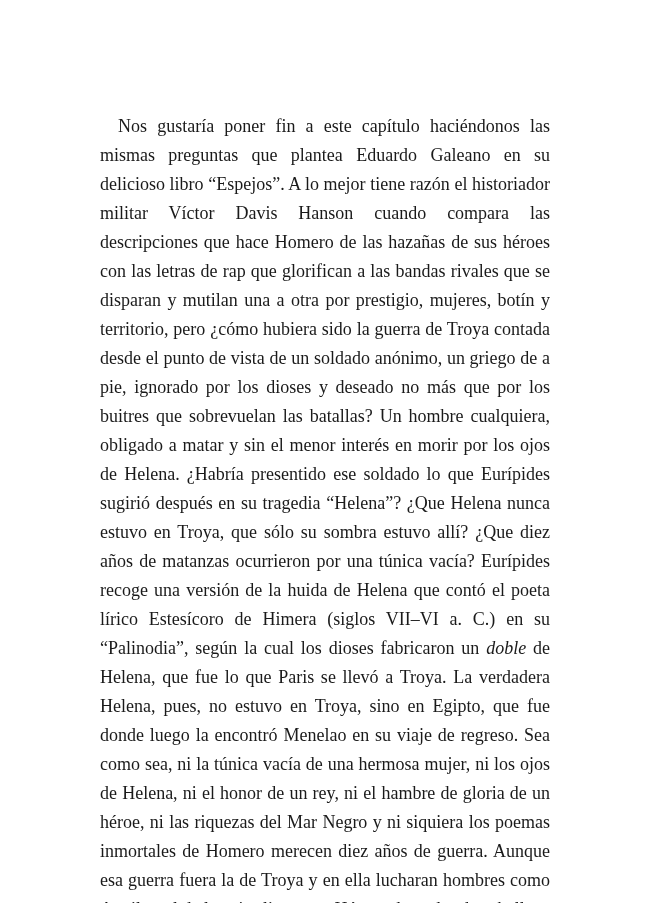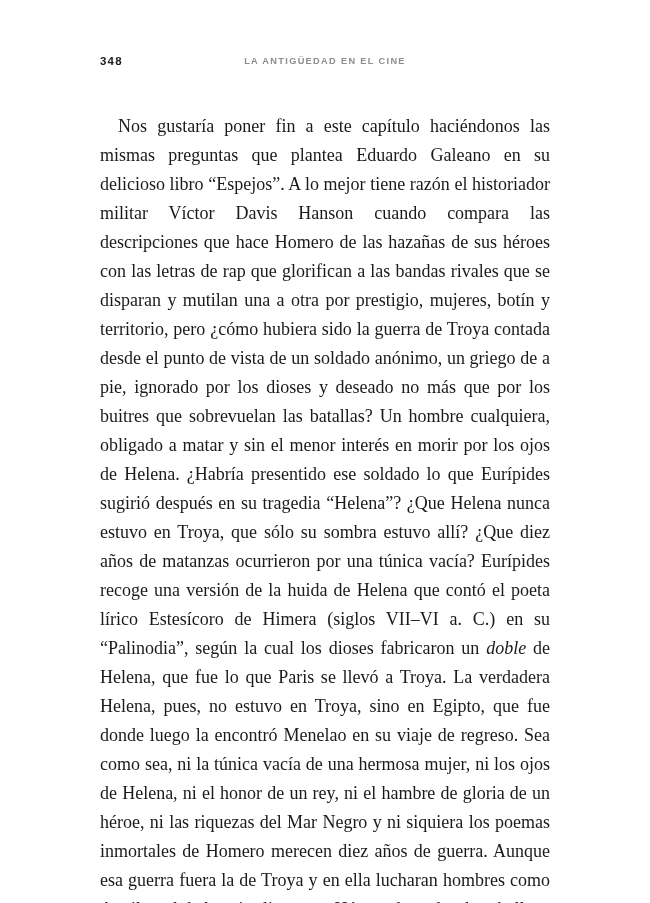--- a/index.html
+++ b/index.html
@@ -70,22 +70,18 @@
   }
   .para em {
     font-style: italic;
   }
 </style>
 </head>
 <body>
 
 <div class="page">
 
-  <div class="running-head">
-    <span class="folio">348</span>
-    <span class="head-title">LA ANTIGÜEDAD EN EL CINE</span>
-  </div>
 
   <div class="textblock">
     <p class="para"><span>Nos gustaría poner fin a este capítulo haciéndonos las mismas preguntas que plantea Eduardo Galeano en su delicioso libro “Espejos”. A lo mejor tiene razón el historiador militar Víctor Davis Hanson cuando compara las descripciones que hace Homero de las hazañas de sus héroes con las letras de rap que glorifican a las bandas rivales que se disparan y mutilan una a otra por prestigio, mujeres, botín y territorio, pero ¿cómo hubiera sido la guerra de Troya contada desde el punto de vista de un soldado anónimo, un griego de a pie, ignorado por los dioses y deseado no más que por los buitres que sobrevuelan las batallas? Un hombre cualquiera, obligado a matar y sin el menor interés en morir por los ojos de Helena. ¿Habría presentido ese soldado lo que Eurípides sugirió después en su tragedia “Helena”? ¿Que Helena nunca estuvo en Troya, que sólo su sombra estuvo allí? ¿Que diez años de matanzas ocurrieron por una túnica vacía? Eurípides recoge una versión de la huida de Helena que contó el poeta lírico Estesícoro de Himera (siglos VII–VI a. C.) en su “Palinodia”, según la cual los dioses fabricaron un </span><em>doble</em><span> de Helena, que fue lo que Paris se llevó a Troya. La verdadera Helena, pues, no estuvo en Troya, sino en Egipto, que fue donde luego la encontró Menelao en su viaje de regreso. Sea como sea, ni la túnica vacía de una hermosa mujer, ni los ojos de Helena, ni el honor de un rey, ni el hambre de gloria de un héroe, ni las riquezas del Mar Negro y ni siquiera los poemas inmortales de Homero merecen diez años de guerra. Aunque esa guerra fuera la de Troya y en ella lucharan hombres como Aquiles, el de los pies ligeros, y Héctor, domador de caballos.</span></p>
   </div>
 
 </div>
 
 </body></html>

